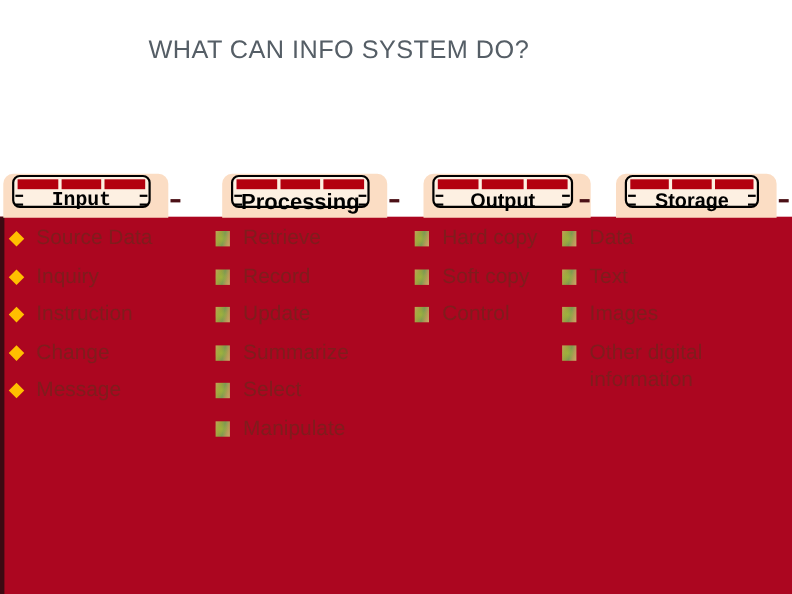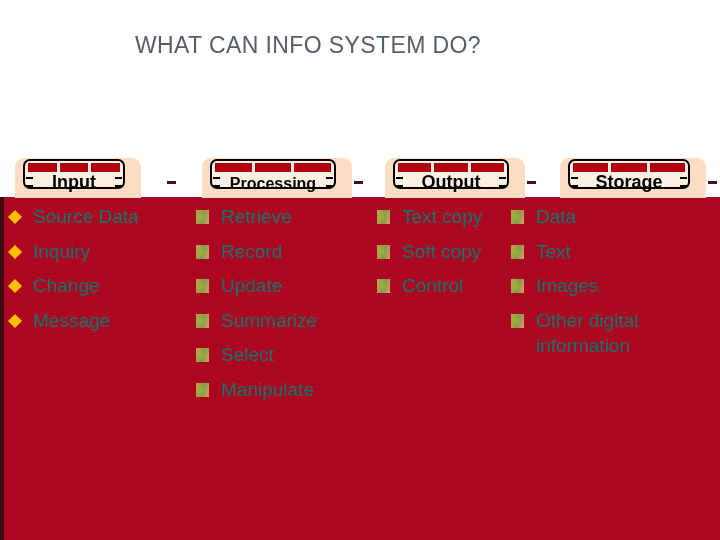--- a/index.html
+++ b/index.html
@@ -118,40 +118,40 @@
     position: absolute;
     left: 0; right: 0;
     top: 12px;
     text-align: center;
     color: #000000;
     font-weight: bold;
     font-size: 18px;
     line-height: 18px;
     white-space: nowrap;
   }
-  .tab-label.small { font-size: 16px; top: 14px; }
+  .tab-label.small { font-size: 20px; top: 14px; }
 
   
   .tab-dash {
     position: absolute;
     top: 31px;
     width: 9px;
     height: 3px;
     background: #4b1016;
   }
 
   
   .column {
     position: absolute;
     top: 204px;
   }
   .bullet-item {
     position: relative;
     display: block;
-    color: #0f766e;
+    color: #7f1d1d;
     font-size: 19px;
     line-height: 25.5px;
     margin-bottom: 9px;
     padding-left: 27px;
     white-space: pre-line;
   }
 
   
   .bullet-item.diamond::before {
     content: "";
@@ -186,21 +186,21 @@
 <body>
 
 <div id="slide">
 
   <div id="title">WHAT CAN INFO SYSTEM DO?</div>
 
   <div id="red-panel"></div>
 
   <div id="tab-row">
 
-    <div class="tab" style="left:15px; width:126px;">
+    <div class="tab" style="left:3px; width:150px;font-family:Liberation Mono, monospace;">
       <div class="tab-backing"></div>
       <div class="tab-box">
         <div class="tab-strip">
             <span></span>
             <span></span>
             <span></span>
           </div>
         <div class="tick l1"></div>
         <div class="tick l2"></div>
         <div class="tick r1"></div>
@@ -220,21 +220,21 @@
           </div>
         <div class="tick l1"></div>
         <div class="tick l2"></div>
         <div class="tick r1"></div>
         <div class="tick r2"></div>
         <div class="tab-label small">Processing</div>
       </div>
       <div class="tab-dash" style="left:152px;"></div>
     </div>
 
-    <div class="tab" style="left:385px; width:140px;">
+    <div class="tab" style="left:385px; width:152px;">
       <div class="tab-backing"></div>
       <div class="tab-box">
         <div class="tab-strip">
             <span></span>
             <span></span>
             <span></span>
           </div>
         <div class="tick l1"></div>
         <div class="tick l2"></div>
         <div class="tick r1"></div>
@@ -259,35 +259,36 @@
         <div class="tab-label">Storage</div>
       </div>
       <div class="tab-dash" style="left:148px;"></div>
     </div>
 
   </div>
 
   <div class="column" id="col-input">
     <span class="bullet-item diamond">Source Data</span>
     <span class="bullet-item diamond">Inquiry</span>
+    <span class="bullet-item diamond">Instruction</span>
     <span class="bullet-item diamond">Change</span>
     <span class="bullet-item diamond">Message</span>
   </div>
 
   <div class="column" id="col-processing">
     <span class="bullet-item square">Retrieve</span>
     <span class="bullet-item square">Record</span>
     <span class="bullet-item square">Update</span>
     <span class="bullet-item square">Summarize</span>
     <span class="bullet-item square">Select</span>
     <span class="bullet-item square">Manipulate</span>
   </div>
 
   <div class="column" id="col-output">
-    <span class="bullet-item square">Text copy</span>
+    <span class="bullet-item square">Hard copy</span>
     <span class="bullet-item square">Soft copy</span>
     <span class="bullet-item square">Control</span>
   </div>
 
   <div class="column" id="col-storage">
     <span class="bullet-item square">Data</span>
     <span class="bullet-item square">Text</span>
     <span class="bullet-item square">Images</span>
     <span class="bullet-item square">Other digital
 information</span>

